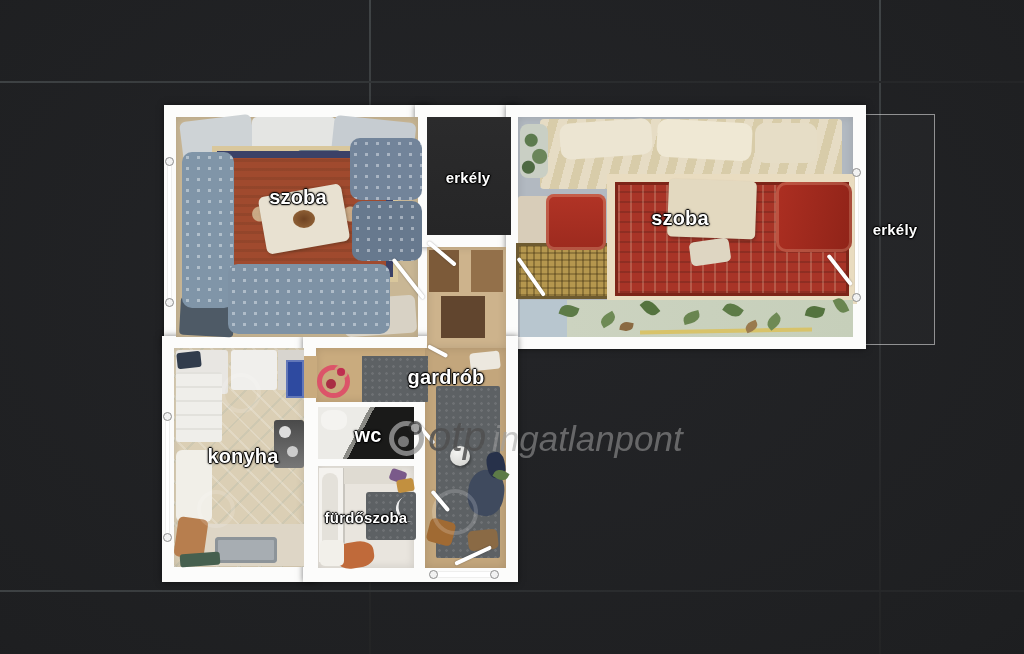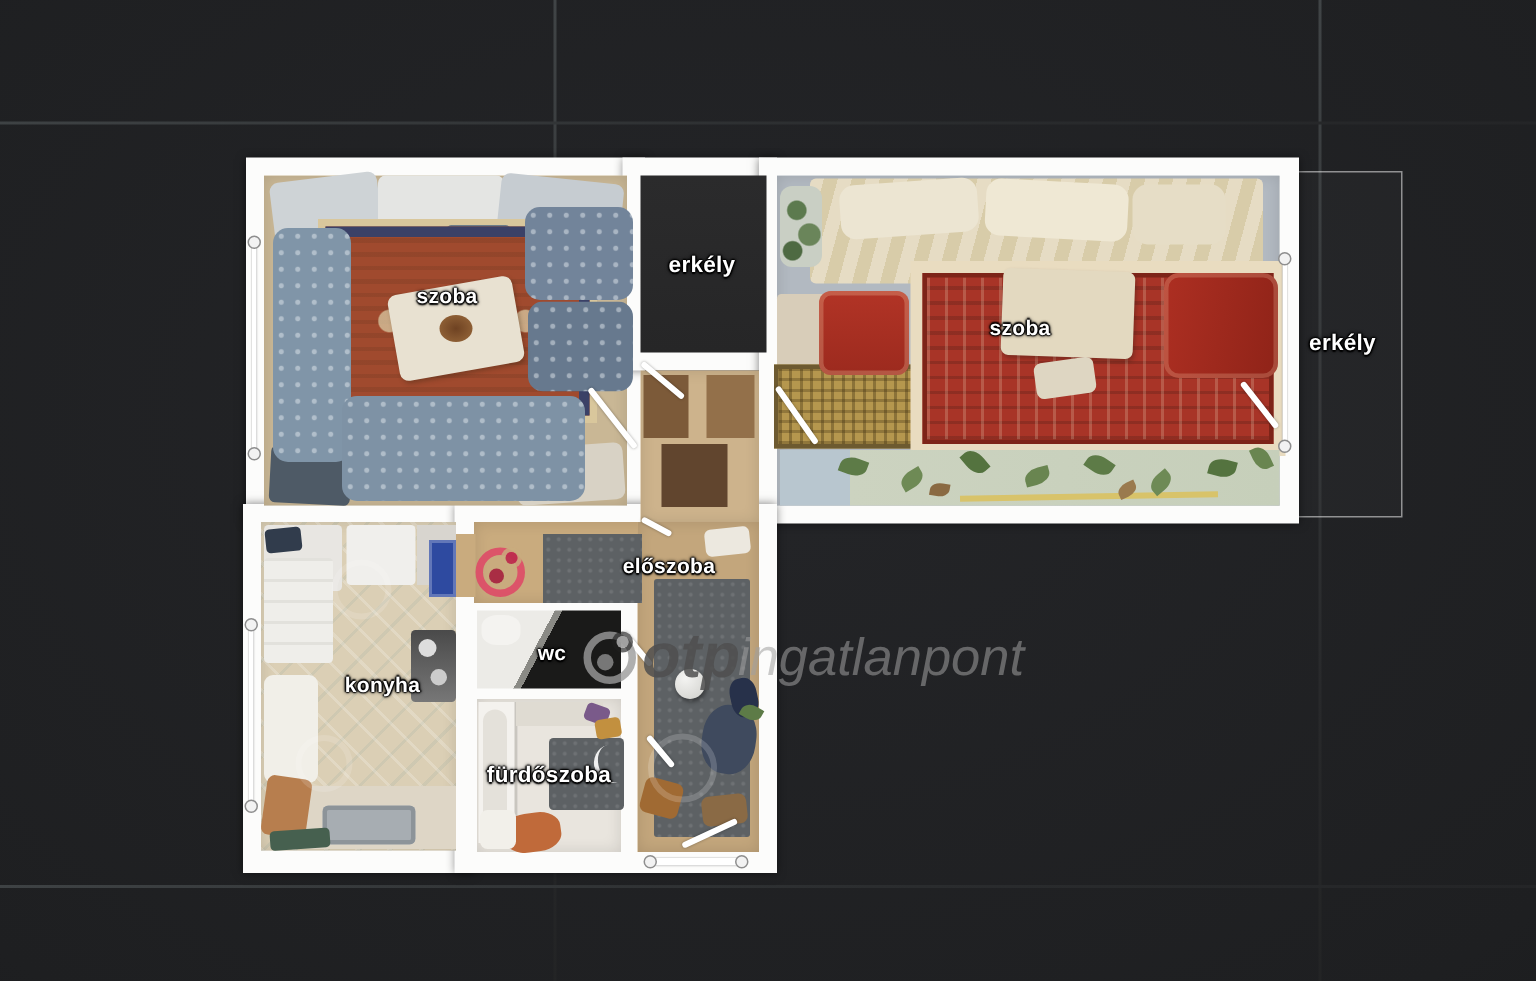--- a/index.html
+++ b/index.html
@@ -7,36 +7,36 @@
     position:relative;width:1024px;height:654px;overflow:hidden;
     background:radial-gradient(1300px 900px at 48% 42%, #242528 0%, #1e1f21 55%, #151516 100%);
     font-family:"Liberation Sans","DejaVu Sans",sans-serif;
   }
   .a{position:absolute;}
   .gridline-v{width:2px;background:linear-gradient(#404446,#28292b 70%,#232425);}
   .gridline-h{height:2px;background:linear-gradient(90deg,#3e4244,#2a2c2e 60%,#242527);}
   .wall{background:#fcfcfb;box-shadow:0 0 6px rgba(0,0,0,.5);}
   .floor{box-shadow:inset 0 0 10px rgba(0,0,0,.12);}
   .lbl{
-    transform:translate(-50%,-50%);color:#fff;font-weight:bold;font-size:14px;letter-spacing:.2px;
+    transform:translate(-50%,-50%);color:#fff;font-weight:bold;font-size:20px;letter-spacing:.2px;
     text-shadow:-1px 0 1px #000,1px 0 1px #000,0 -1px 1px #000,0 1px 1px #000,0 0 3px #000;
     white-space:nowrap;z-index:40;
   }
   .speck{background-image:radial-gradient(rgba(236,241,245,.45) 1.4px,transparent 2px);background-size:11px 11px;}
   .tile{background:
     repeating-linear-gradient(45deg, rgba(255,255,255,.20) 0 2px, transparent 2px 15px),
     repeating-linear-gradient(-45deg, rgba(150,170,160,.18) 0 2px, transparent 2px 15px),
     #dbcfb5;}
   .runner{background:radial-gradient(rgba(255,255,255,.10) 1px,transparent 1.6px),#5d6164;background-size:7px 7px;}
   .doorline{height:4px;background:#fff;border-radius:2px;box-shadow:0 0 2px rgba(0,0,0,.35);transform-origin:left center;z-index:30;}
   .winline{background:#fff;box-shadow:0 0 1px #777;z-index:30;}
   .winnode{width:9px;height:9px;border-radius:50%;background:#f2f2f2;border:1px solid #8e8e8e;z-index:31;box-sizing:border-box;}
   .faintring{border:4px solid rgba(255,255,255,.14);border-radius:50%;z-index:12;}
   .wm-ring{border-radius:50%;box-sizing:border-box;}
-  .wm-bold{font-style:italic;font-weight:bold;color:#4f4f4f;opacity:.85;z-index:50;}
+  .wm-bold{font-style:italic;font-weight:normal;color:#4f4f4f;opacity:.85;z-index:50;}
   .wm-light{font-style:italic;color:#a0a0a0;opacity:.55;z-index:50;}
   .leaf{border-radius:60% 0 60% 0;z-index:6;}
 </style>
 </head>
 <body>
 
 <div id="stage">
 
   <div class="a gridline-v" style="left:369px;top:0;height:654px;"></div>
   <div class="a gridline-v" style="left:879px;top:0;height:654px;"></div>
@@ -192,18 +192,18 @@
       <div class="a" style="left:22px;top:3px;width:8px;height:8px;background:rgba(160,160,160,.95);border-radius:50%;box-shadow:0 0 0 3px rgba(30,30,30,.65);"></div>
     </div>
     <div class="a wm-bold" style="left:428px;top:413px;font-size:42px;">otp</div>
     <div class="a wm-light" style="left:492px;top:419px;font-size:35px;">ingatlanpont</div>
   </div>
 
   <div class="a lbl" style="left:298px;top:197px;">szoba</div>
   <div class="a lbl" style="left:468px;top:177px;font-size:15px;">erkély</div>
   <div class="a lbl" style="left:680px;top:218px;">szoba</div>
   <div class="a lbl" style="left:895px;top:229px;font-size:15px;">erkély</div>
-  <div class="a lbl" style="left:446px;top:377px;">előszoba</div>
-  <div class="a lbl" style="left:255px;top:456px;">konyha</div>
+  <div class="a lbl" style="left:446px;top:377px;">gardrób</div>
+  <div class="a lbl" style="left:243px;top:456px;">konyha</div>
   <div class="a lbl" style="left:368px;top:435px;">wc</div>
   <div class="a lbl" style="left:366px;top:517px;font-size:15px;">fürdőszoba</div>
 
 </div>
 
 </body></html>

